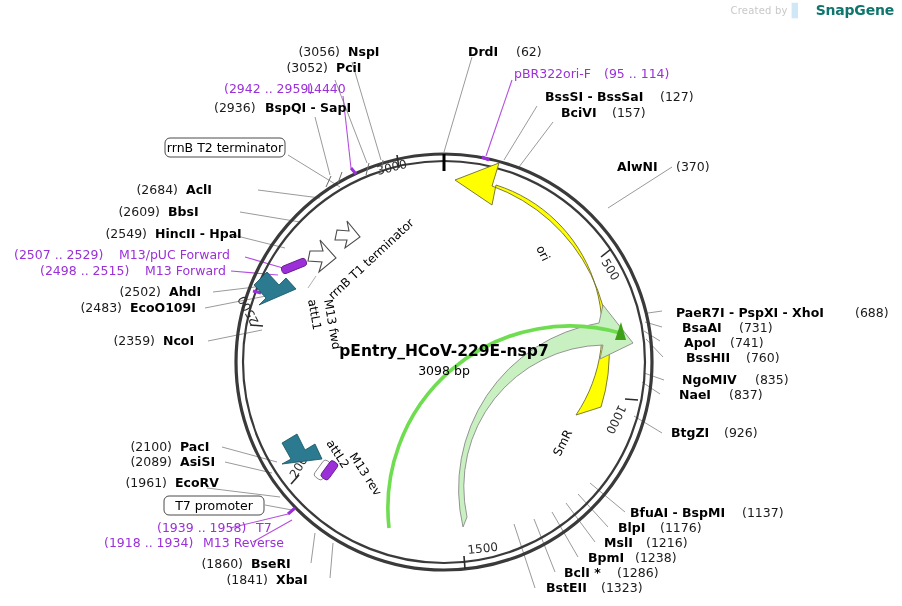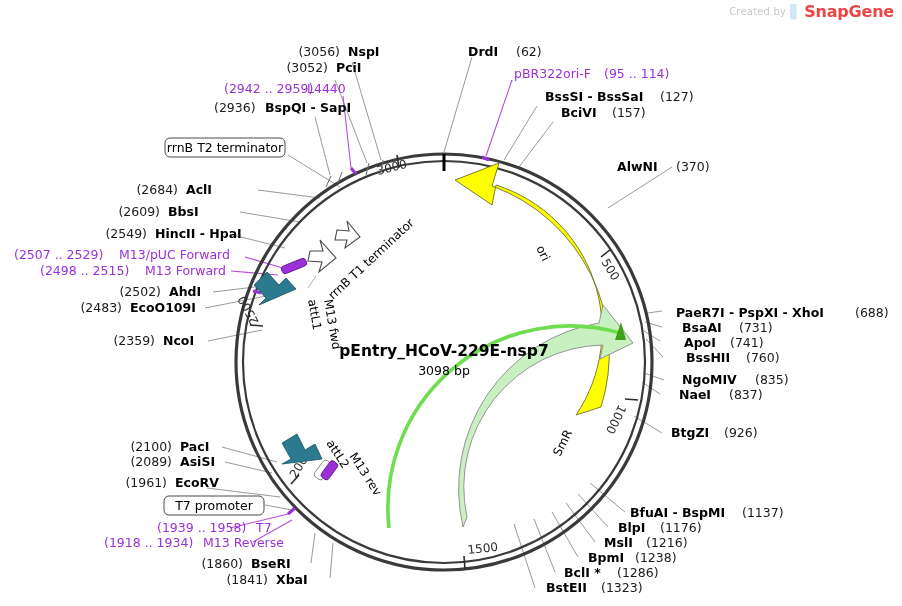--- a/index.html
+++ b/index.html
@@ -18,21 +18,21 @@
 
   .wm {
     position: absolute;
     right: 8px; top: 2px;
     display: flex; align-items: center; gap: 4px;
     font-size: 10px; color: #c8c8c8;
     font-family: "DejaVu Sans", "Liberation Sans", sans-serif;
     justify-content: flex-end;
   }
   .wm .wm-created { letter-spacing: .2px; }
-  .wm .wm-brand { color: #ef4444; font-weight: bold; font-size: 16px; letter-spacing: -.2px;}
+  .wm .wm-brand { color: #0f766e; font-weight: bold; font-size: 14px; letter-spacing: -.2px; margin-left: 10px;}
   .wm .wm-mark { color: #cfe7f7; font-size: 13px; line-height: 1; }
 
   
   .lbl-enz { font-family: "DejaVu Sans", "Liberation Sans", sans-serif; font-size: 12.5px; font-weight: bold; fill: #000; }
   .lbl-pos { font-family: "DejaVu Sans", "Liberation Sans", sans-serif; font-size: 12.5px; font-weight: normal; fill: #1a1a1a; }
   .lbl-primer { font-family: "DejaVu Sans", "Liberation Sans", sans-serif; font-size: 12.5px; font-weight: normal; fill: #9b30d9; }
   .lbl-feat-box { font-family: "DejaVu Sans", "Liberation Sans", sans-serif; font-size: 12.5px; fill: #000; }
   .lbl-inner { font-family: "DejaVu Sans", "Liberation Sans", sans-serif; font-size: 12px; fill: #000; }
   .lbl-tick { font-family: "DejaVu Sans", "Liberation Sans", sans-serif; font-size: 12px; fill: #2b2b2b; }
   .title-main { font-family: "DejaVu Sans", "Liberation Sans", sans-serif; font-size: 15.5px; font-weight: bold; fill: #000; }

